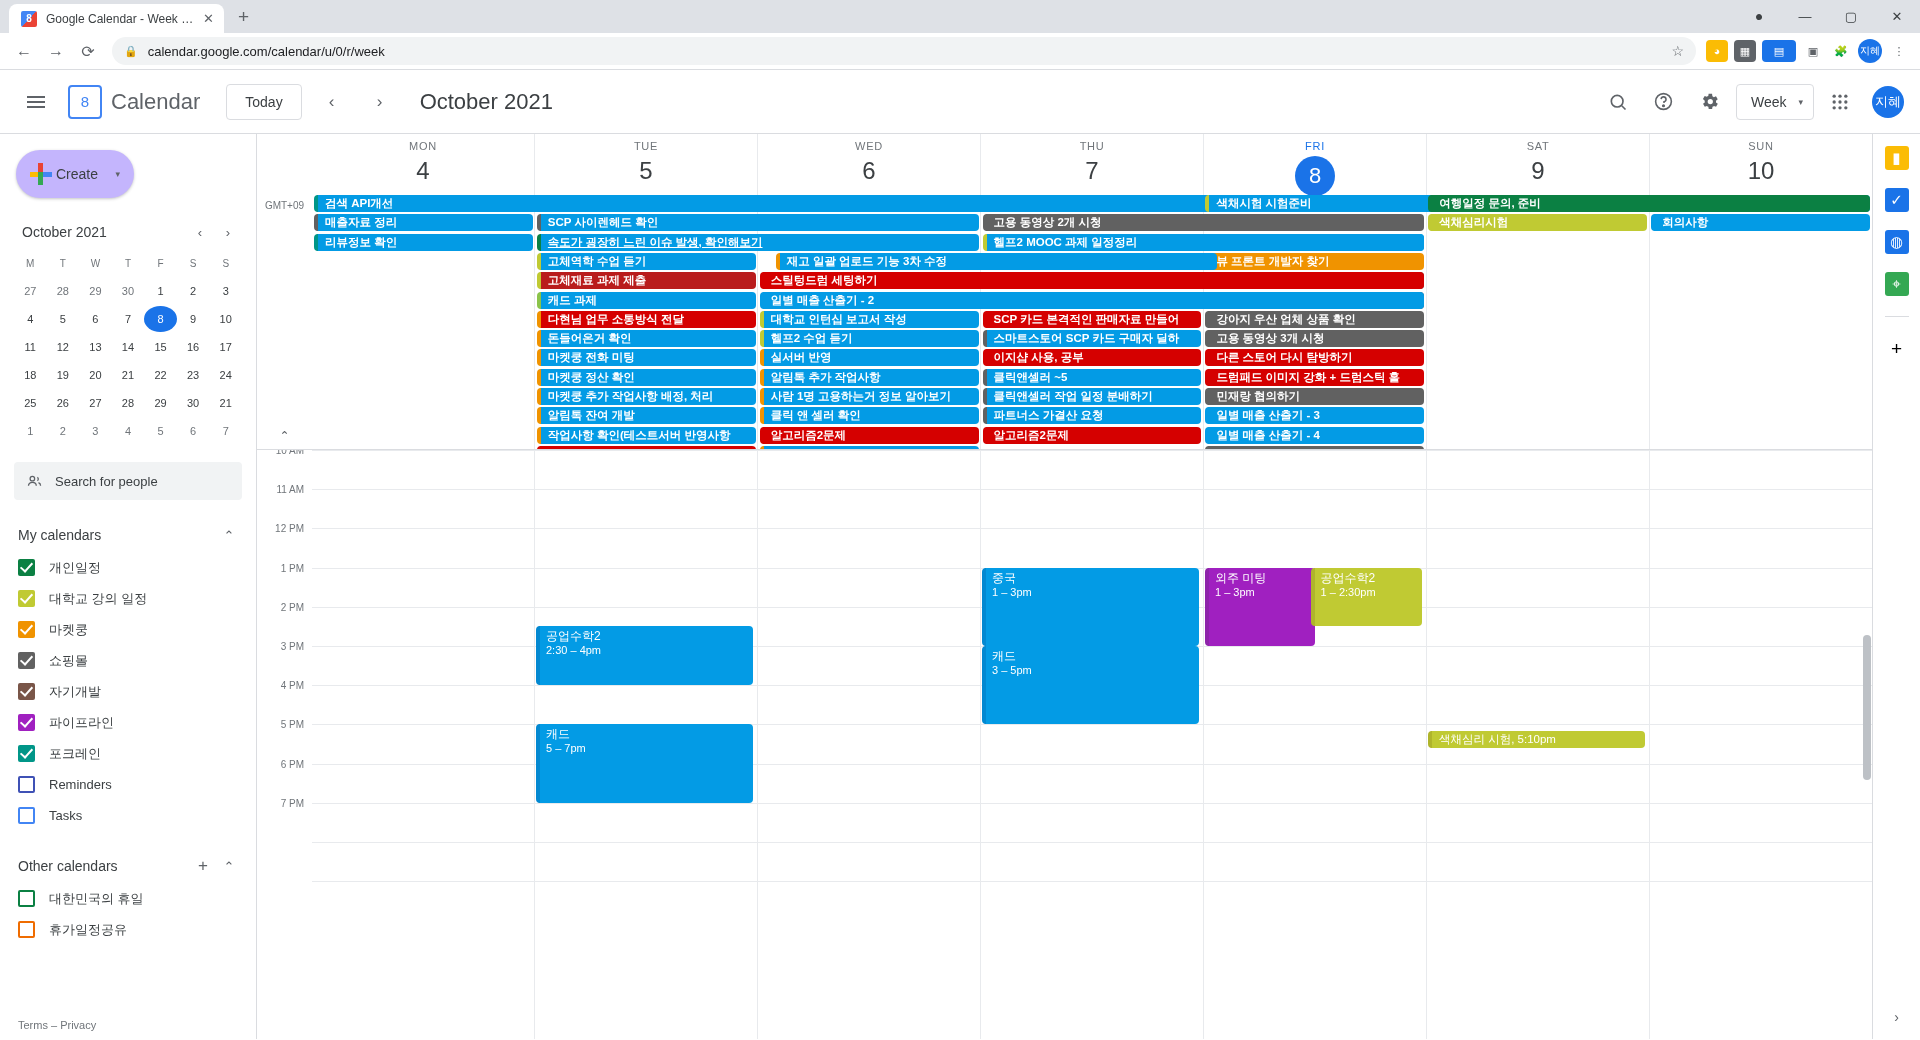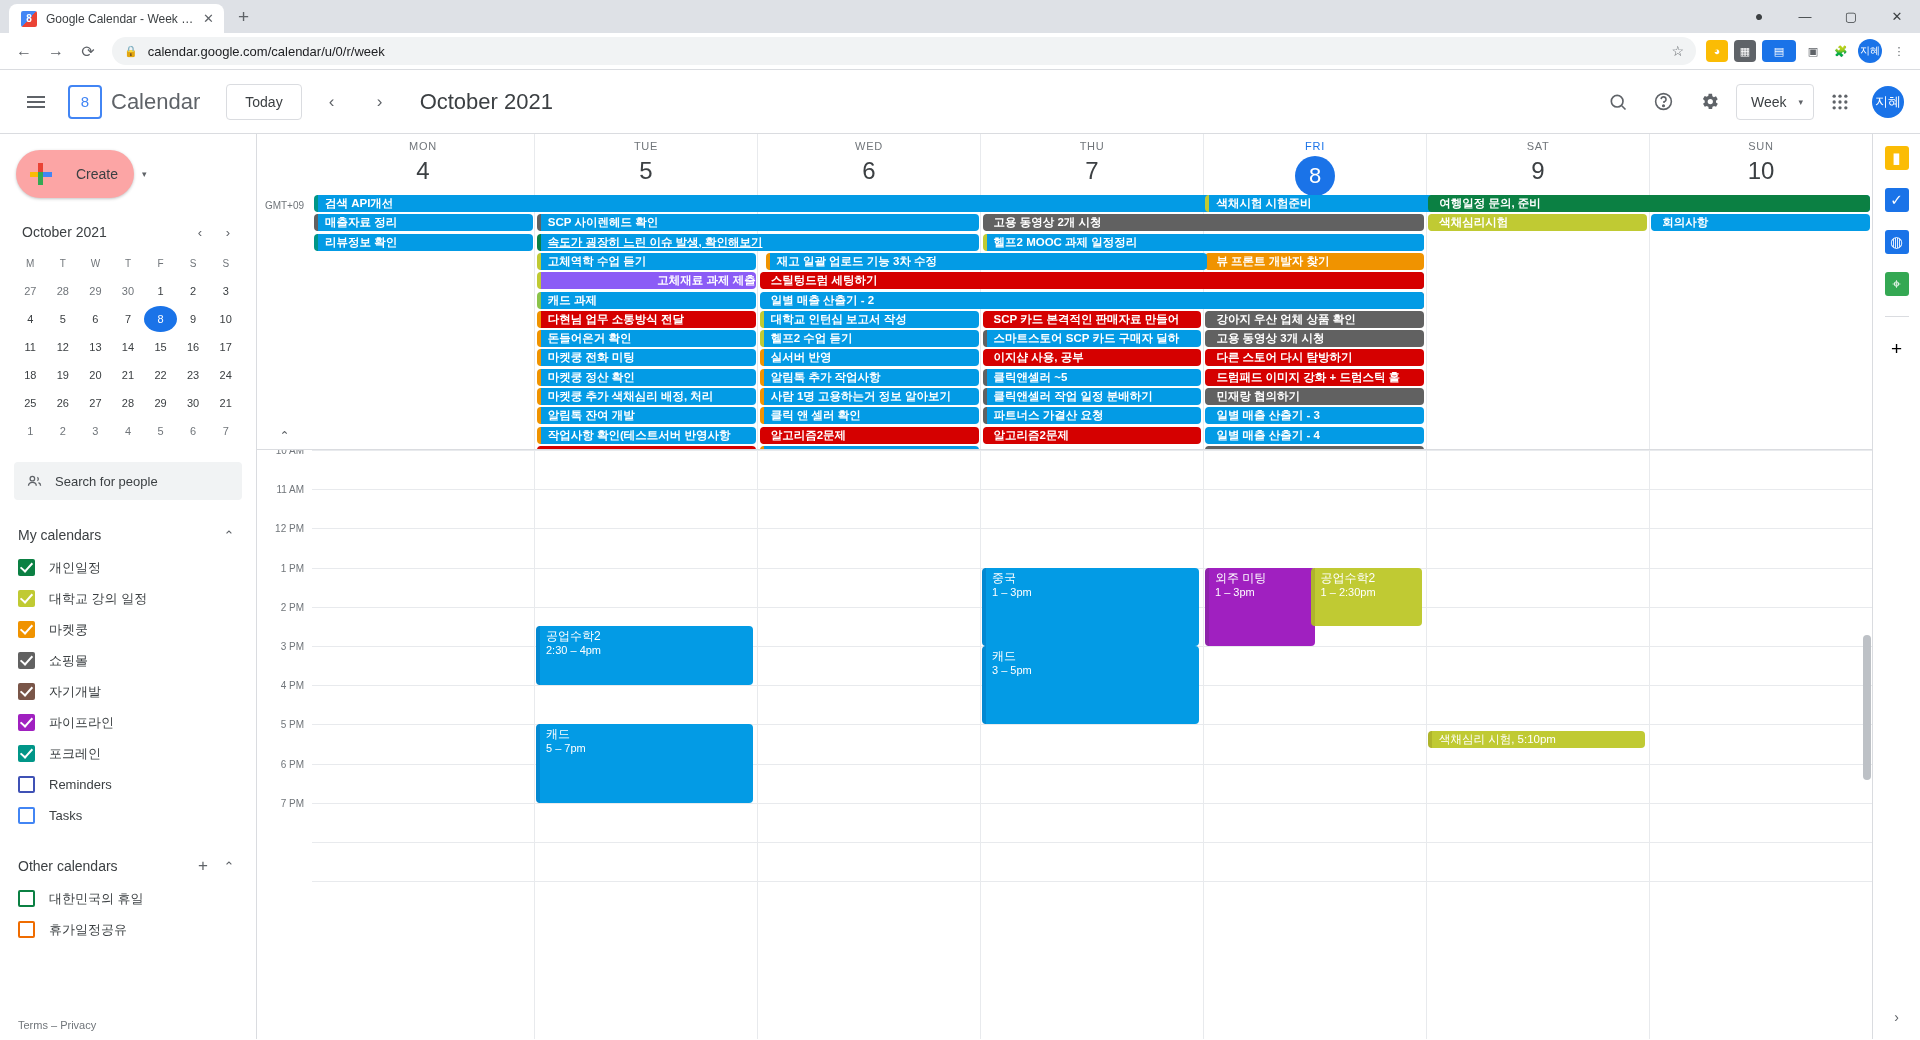--- a/index.html
+++ b/index.html
@@ -58,21 +58,21 @@
               display:flex;align-items:center;gap:12px;font-size:14px;color:#3c4043;cursor:pointer; }
   .avatar-lg { width:32px;height:32px;border-radius:50%;background:#1a73e8;color:#fff;font-size:13px;
                display:flex;align-items:center;justify-content:center;cursor:pointer;margin-left:6px; }
 
   
   .body-wrap { display:flex; height:calc(1040px - 33px - 37px - 65px); }
 
   .sidebar { width:256px; flex:none; padding:8px 0 0 0; overflow:hidden; position:relative; background:#fff;}
   .create-btn { margin:8px 0 10px 16px; height:48px; width:118px; border-radius:24px;
                 box-shadow:0 1px 3px rgba(60,64,67,.3); display:flex; align-items:center;
-                gap:24px; padding:0 14px; background:#fca5a5; cursor:pointer; }
+                gap:4px; padding:0 14px; background:#c4b5fd; cursor:pointer; }
   .plus-icon { width:22px;height:22px;position:relative;flex:none; }
   .plus-icon::before,.plus-icon::after{content:"";position:absolute;}
   .plus-icon::before{left:0;top:9px;width:22px;height:5px;
       background:linear-gradient(90deg,#fbbc04 0 40%,#4285f4 40% 100%);}
   .plus-icon::after{top:0;left:8px;width:5px;height:22px;
       background:linear-gradient(180deg,#ea4335 0 40%,#34a853 40% 100%);}
   .create-label{font-size:14px;color:#3c4043;}
   .create-caret{margin-left:auto;font-size:9px;color:#5f6368;}
 
   .mini-cal { padding:8px 14px 0 14px; }
@@ -444,23 +444,23 @@
           <div class="chip" style="background: rgb(3, 155, 229); border-left-color: rgb(97, 97, 97); top: 22.3px; left: 0%; width: calc(14.2857% - 4px); right: auto; margin-left: 2px;">매출자료 정리</div>
           <div class="chip multi" style="background: rgb(3, 155, 229); border-left-color: rgb(97, 97, 97); top: 22.3px; left: 14.2857%; width: calc(28.5714% - 4px); right: auto; margin-left: 2px;">SCP 사이렌헤드 확인</div>
           <div class="chip multi" style="background: rgb(97, 97, 97); border-left-color: rgb(97, 97, 97); top: 22.3px; left: 42.8571%; width: calc(28.5714% - 4px); right: auto; margin-left: 2px;">고용 동영상 2개 시청</div>
           <div class="chip" style="background: rgb(192, 202, 51); border-left-color: rgb(192, 202, 51); top: 22.3px; left: 71.4286%; width: calc(14.2857% - 4px); right: auto; margin-left: 2px;">색채심리시험</div>
           <div class="chip" style="background: rgb(3, 155, 229); border-left-color: rgb(3, 155, 229); top: 22.3px; left: 85.7143%; width: calc(14.2857% - 4px); right: auto; margin-left: 2px;">회의사항</div>
           <div class="chip" style="background: rgb(3, 155, 229); border-left-color: rgb(0, 150, 136); top: 41.6px; left: 0%; width: calc(14.2857% - 4px); right: auto; margin-left: 2px;">리뷰정보 확인</div>
           <div class="chip multi" style="background: rgb(3, 155, 229); border-left-color: rgb(11, 128, 67); top: 41.6px; left: 14.2857%; width: calc(28.5714% - 4px); right: auto; margin-left: 2px; text-decoration: underline;">속도가 굉장히 느린 이슈 발생, 확인해보기</div>
           <div class="chip multi" style="background: rgb(3, 155, 229); border-left-color: rgb(192, 202, 51); top: 41.6px; left: 42.8571%; width: calc(28.5714% - 4px); right: auto; margin-left: 2px;">헬프2 MOOC 과제 일정정리</div>
           <div class="chip" style="background: rgb(3, 155, 229); border-left-color: rgb(240, 147, 0); top: 41.6px; left: 57.1429%; width: calc(14.2857% - 4px); right: auto; margin-left: 2px;">기획안 확인</div>
           <div class="chip" style="background: rgb(3, 155, 229); border-left-color: rgb(192, 202, 51); top: 60.9px; left: 14.2857%; width: calc(14.2857% - 4px); right: auto; margin-left: 2px;">고체역학 수업 듣기</div>
-          <div class="chip multi" style="background: rgb(3, 155, 229); border-left-color: rgb(240, 147, 0); top: 60.9px; left: 28.5714%; width: calc(28.5714% - 4px); right: auto; margin-left: 8px;">재고 일괄 업로드 기능 3차 수정</div>
+          <div class="chip multi" style="background: rgb(3, 155, 229); border-left-color: rgb(240, 147, 0); top: 60.9px; left: 28.5714%; width: calc(28.5714% - 4px); right: auto; margin-left: 18px;">재고 일괄 업로드 기능 3차 수정</div>
           <div class="chip" style="background: rgb(240, 147, 0); border-left-color: rgb(240, 147, 0); top: 60.9px; left: 57.1429%; width: calc(14.2857% - 4px); right: auto; margin-left: 2px;">뷰 프론트 개발자 찾기</div>
-          <div class="chip" style="background: #8b5cf6; border-left-color: rgb(192, 202, 51); top: 80.2px; left: 14.2857%; width: calc(14.2857% - 4px); right: auto; margin-left: 2px; text-align: right;">고체재료 과제 제출</div>
+          <div class="chip" style="background: #b91c1c; border-left-color: rgb(192, 202, 51); top: 80.2px; left: 14.2857%; width: calc(14.2857% - 4px); right: auto; margin-left: 2px;">고체재료 과제 제출</div>
           <div class="chip multi" style="background: rgb(213, 0, 0); border-left-color: rgb(213, 0, 0); top: 80.2px; left: 28.5714%; width: calc(42.8571% - 4px); right: auto; margin-left: 2px;">스틸텅드럼 세팅하기</div>
           <div class="chip" style="background: rgb(97, 97, 97); border-left-color: rgb(97, 97, 97); top: 80.2px; left: 57.1429%; width: calc(14.2857% - 4px); right: auto; margin-left: 2px;">강아지 우산 가격 사기치는거 ㄱㄴㅇ</div>
           <div class="chip" style="background: rgb(3, 155, 229); border-left-color: rgb(139, 195, 74); top: 99.5px; left: 14.2857%; width: calc(14.2857% - 4px); right: auto; margin-left: 2px;">캐드 과제</div>
           <div class="chip multi" style="background: rgb(3, 155, 229); border-left-color: rgb(3, 155, 229); top: 99.5px; left: 28.5714%; width: calc(42.8571% - 4px); right: auto; margin-left: 2px;">일별 매출 산출기 - 2</div>
           <div class="chip" style="background: rgb(97, 97, 97); border-left-color: rgb(97, 97, 97); top: 99.5px; left: 57.1429%; width: calc(14.2857% - 4px); right: auto; margin-left: 2px;">강아지 우산 광고 확인</div>
           <div class="chip" style="background: rgb(213, 0, 0); border-left-color: rgb(240, 147, 0); top: 118.8px; left: 14.2857%; width: calc(14.2857% - 4px); right: auto; margin-left: 2px;">다현님 업무 소통방식 전달</div>
           <div class="chip" style="background: rgb(3, 155, 229); border-left-color: rgb(192, 202, 51); top: 118.8px; left: 28.5714%; width: calc(14.2857% - 4px); right: auto; margin-left: 2px;">대학교 인턴십 보고서 작성</div>
           <div class="chip" style="background: rgb(213, 0, 0); border-left-color: rgb(213, 0, 0); top: 118.8px; left: 42.8571%; width: calc(14.2857% - 4px); right: auto; margin-left: 2px;">SCP 카드 본격적인 판매자료 만들어</div>
           <div class="chip" style="background: rgb(97, 97, 97); border-left-color: rgb(97, 97, 97); top: 118.8px; left: 57.1429%; width: calc(14.2857% - 4px); right: auto; margin-left: 2px;">강아지 우산 업체 상품 확인</div>
           <div class="chip" style="background: rgb(3, 155, 229); border-left-color: rgb(240, 147, 0); top: 138.1px; left: 14.2857%; width: calc(14.2857% - 4px); right: auto; margin-left: 2px;">돈들어온거 확인</div>
@@ -468,21 +468,21 @@
           <div class="chip" style="background: rgb(3, 155, 229); border-left-color: rgb(97, 97, 97); top: 138.1px; left: 42.8571%; width: calc(14.2857% - 4px); right: auto; margin-left: 2px;">스마트스토어 SCP 카드 구매자 딜하</div>
           <div class="chip" style="background: rgb(97, 97, 97); border-left-color: rgb(97, 97, 97); top: 138.1px; left: 57.1429%; width: calc(14.2857% - 4px); right: auto; margin-left: 2px;">고용 동영상 3개 시청</div>
           <div class="chip" style="background: rgb(3, 155, 229); border-left-color: rgb(240, 147, 0); top: 157.4px; left: 14.2857%; width: calc(14.2857% - 4px); right: auto; margin-left: 2px;">마켓쿵 전화 미팅</div>
           <div class="chip" style="background: rgb(3, 155, 229); border-left-color: rgb(240, 147, 0); top: 157.4px; left: 28.5714%; width: calc(14.2857% - 4px); right: auto; margin-left: 2px;">실서버 반영</div>
           <div class="chip" style="background: rgb(213, 0, 0); border-left-color: rgb(213, 0, 0); top: 157.4px; left: 42.8571%; width: calc(14.2857% - 4px); right: auto; margin-left: 2px;">이지샵 사용, 공부</div>
           <div class="chip" style="background: rgb(213, 0, 0); border-left-color: rgb(213, 0, 0); top: 157.4px; left: 57.1429%; width: calc(14.2857% - 4px); right: auto; margin-left: 2px;">다른 스토어 다시 탐방하기</div>
           <div class="chip" style="background: rgb(3, 155, 229); border-left-color: rgb(240, 147, 0); top: 176.7px; left: 14.2857%; width: calc(14.2857% - 4px); right: auto; margin-left: 2px;">마켓쿵 정산 확인</div>
           <div class="chip" style="background: rgb(3, 155, 229); border-left-color: rgb(240, 147, 0); top: 176.7px; left: 28.5714%; width: calc(14.2857% - 4px); right: auto; margin-left: 2px;">알림톡 추가 작업사항</div>
           <div class="chip" style="background: rgb(3, 155, 229); border-left-color: rgb(97, 97, 97); top: 176.7px; left: 42.8571%; width: calc(14.2857% - 4px); right: auto; margin-left: 2px;">클릭앤셀러 ~5</div>
           <div class="chip" style="background: rgb(213, 0, 0); border-left-color: rgb(213, 0, 0); top: 176.7px; left: 57.1429%; width: calc(14.2857% - 4px); right: auto; margin-left: 2px;">드럼패드 이미지 강화 + 드럼스틱 홀</div>
-          <div class="chip" style="background: rgb(3, 155, 229); border-left-color: rgb(240, 147, 0); top: 196px; left: 14.2857%; width: calc(14.2857% - 4px); right: auto; margin-left: 2px;">마켓쿵 추가 색채심리 배정, 처리</div>
+          <div class="chip" style="background: rgb(3, 155, 229); border-left-color: rgb(240, 147, 0); top: 196px; left: 14.2857%; width: calc(14.2857% - 4px); right: auto; margin-left: 2px;">마켓쿵 추가 작업사항 배정, 처리</div>
           <div class="chip" style="background: rgb(3, 155, 229); border-left-color: rgb(240, 147, 0); top: 196px; left: 28.5714%; width: calc(14.2857% - 4px); right: auto; margin-left: 2px;">사람 1명 고용하는거 정보 알아보기</div>
           <div class="chip" style="background: rgb(3, 155, 229); border-left-color: rgb(97, 97, 97); top: 196px; left: 42.8571%; width: calc(14.2857% - 4px); right: auto; margin-left: 2px;">클릭앤셀러 작업 일정 분배하기</div>
           <div class="chip" style="background: rgb(97, 97, 97); border-left-color: rgb(97, 97, 97); top: 196px; left: 57.1429%; width: calc(14.2857% - 4px); right: auto; margin-left: 2px;">민재랑 협의하기</div>
           <div class="chip" style="background: rgb(3, 155, 229); border-left-color: rgb(240, 147, 0); top: 215.3px; left: 14.2857%; width: calc(14.2857% - 4px); right: auto; margin-left: 2px;">알림톡 잔여 개발</div>
           <div class="chip" style="background: rgb(3, 155, 229); border-left-color: rgb(240, 147, 0); top: 215.3px; left: 28.5714%; width: calc(14.2857% - 4px); right: auto; margin-left: 2px;">클릭 앤 셀러 확인</div>
           <div class="chip" style="background: rgb(3, 155, 229); border-left-color: rgb(97, 97, 97); top: 215.3px; left: 42.8571%; width: calc(14.2857% - 4px); right: auto; margin-left: 2px;">파트너스 가결산 요청</div>
           <div class="chip" style="background: rgb(3, 155, 229); border-left-color: rgb(3, 155, 229); top: 215.3px; left: 57.1429%; width: calc(14.2857% - 4px); right: auto; margin-left: 2px;">일별 매출 산출기 - 3</div>
           <div class="chip" style="background: rgb(3, 155, 229); border-left-color: rgb(240, 147, 0); top: 234.6px; left: 14.2857%; width: calc(14.2857% - 4px); right: auto; margin-left: 2px;">작업사항 확인(테스트서버 반영사항</div>
           <div class="chip" style="background: rgb(213, 0, 0); border-left-color: rgb(213, 0, 0); top: 234.6px; left: 28.5714%; width: calc(14.2857% - 4px); right: auto; margin-left: 2px;">알고리즘2문제</div>
           <div class="chip" style="background: rgb(213, 0, 0); border-left-color: rgb(213, 0, 0); top: 234.6px; left: 42.8571%; width: calc(14.2857% - 4px); right: auto; margin-left: 2px;">알고리즘2문제</div>

